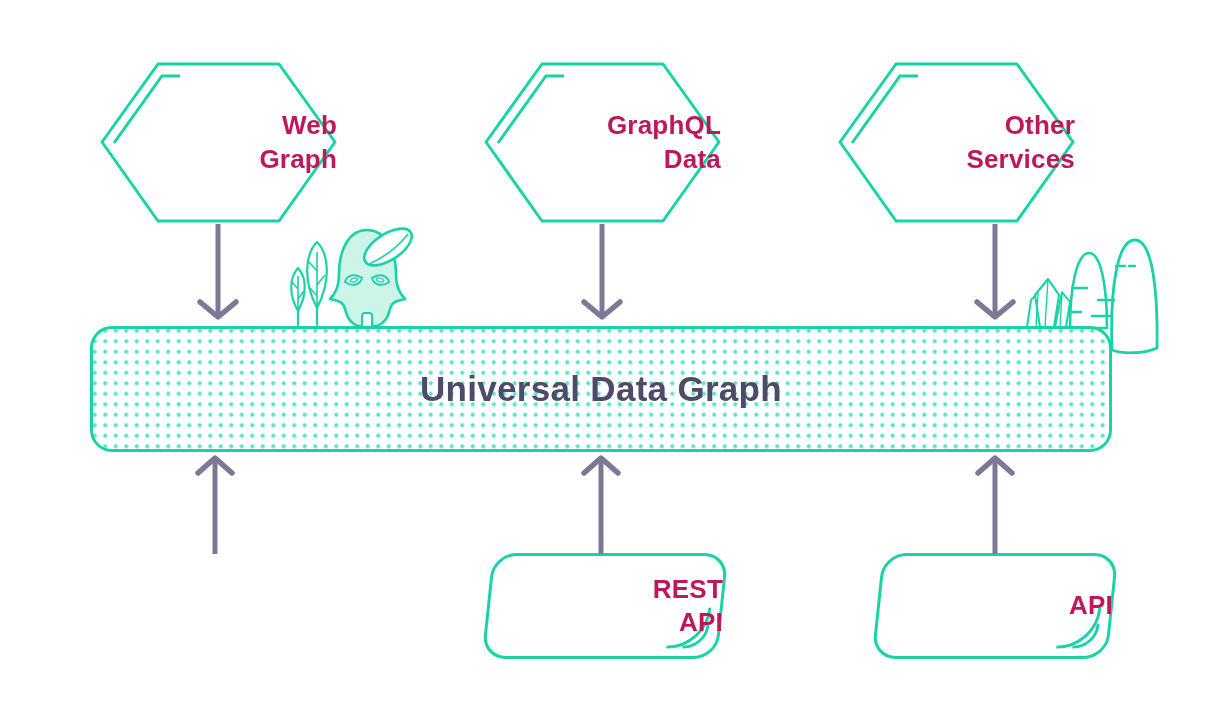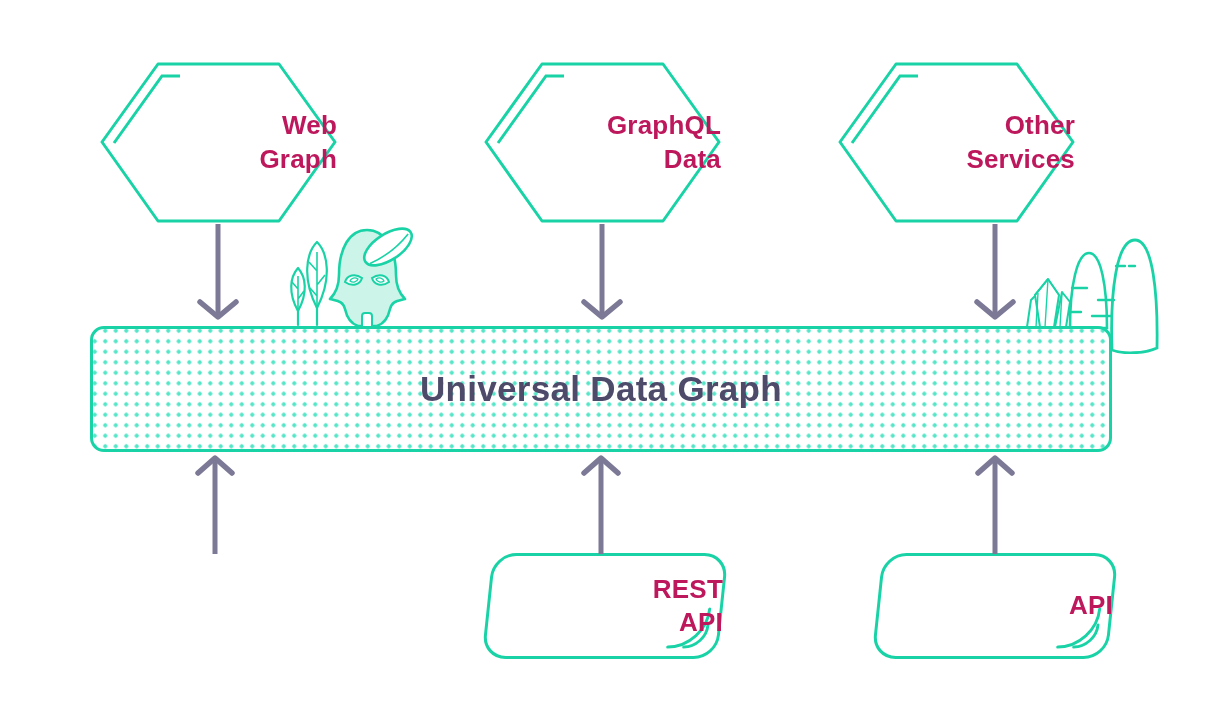--- a/index.html
+++ b/index.html
@@ -14,21 +14,21 @@
     position:absolute; inset:0; display:flex; flex-direction:column;
     align-items:flex-end; justify-content:center; text-align:center;
     color:#be185d; font-size:26px; font-weight:bold; line-height:1.28;
     letter-spacing:0.2px;
   }
   
   .arrow { position:absolute; z-index:1; }
   
   .bar {
     position:absolute; left:90px; top:326px; width:1022px; height:126px;
-    box-sizing:border-box; border:3px solid #19d3a6; border-radius:14px;
+    box-sizing:border-box; border:3px solid #19d3a6; border-radius:22px;
     background-color:#ffffff;
     background-image: radial-gradient(circle, #55e5c7 1.8px, rgba(85,229,199,0) 2.3px);
     background-size:10.5px 10.5px; background-position:7px 7px;
     display:flex; align-items:center; justify-content:center; z-index:2;
   }
   .bar-title {
     color:#4d4a6a; font-size:35px; font-weight:bold; letter-spacing:0.3px;
   }
   
   .bnode { position:absolute; width:236px; height:106px; }

